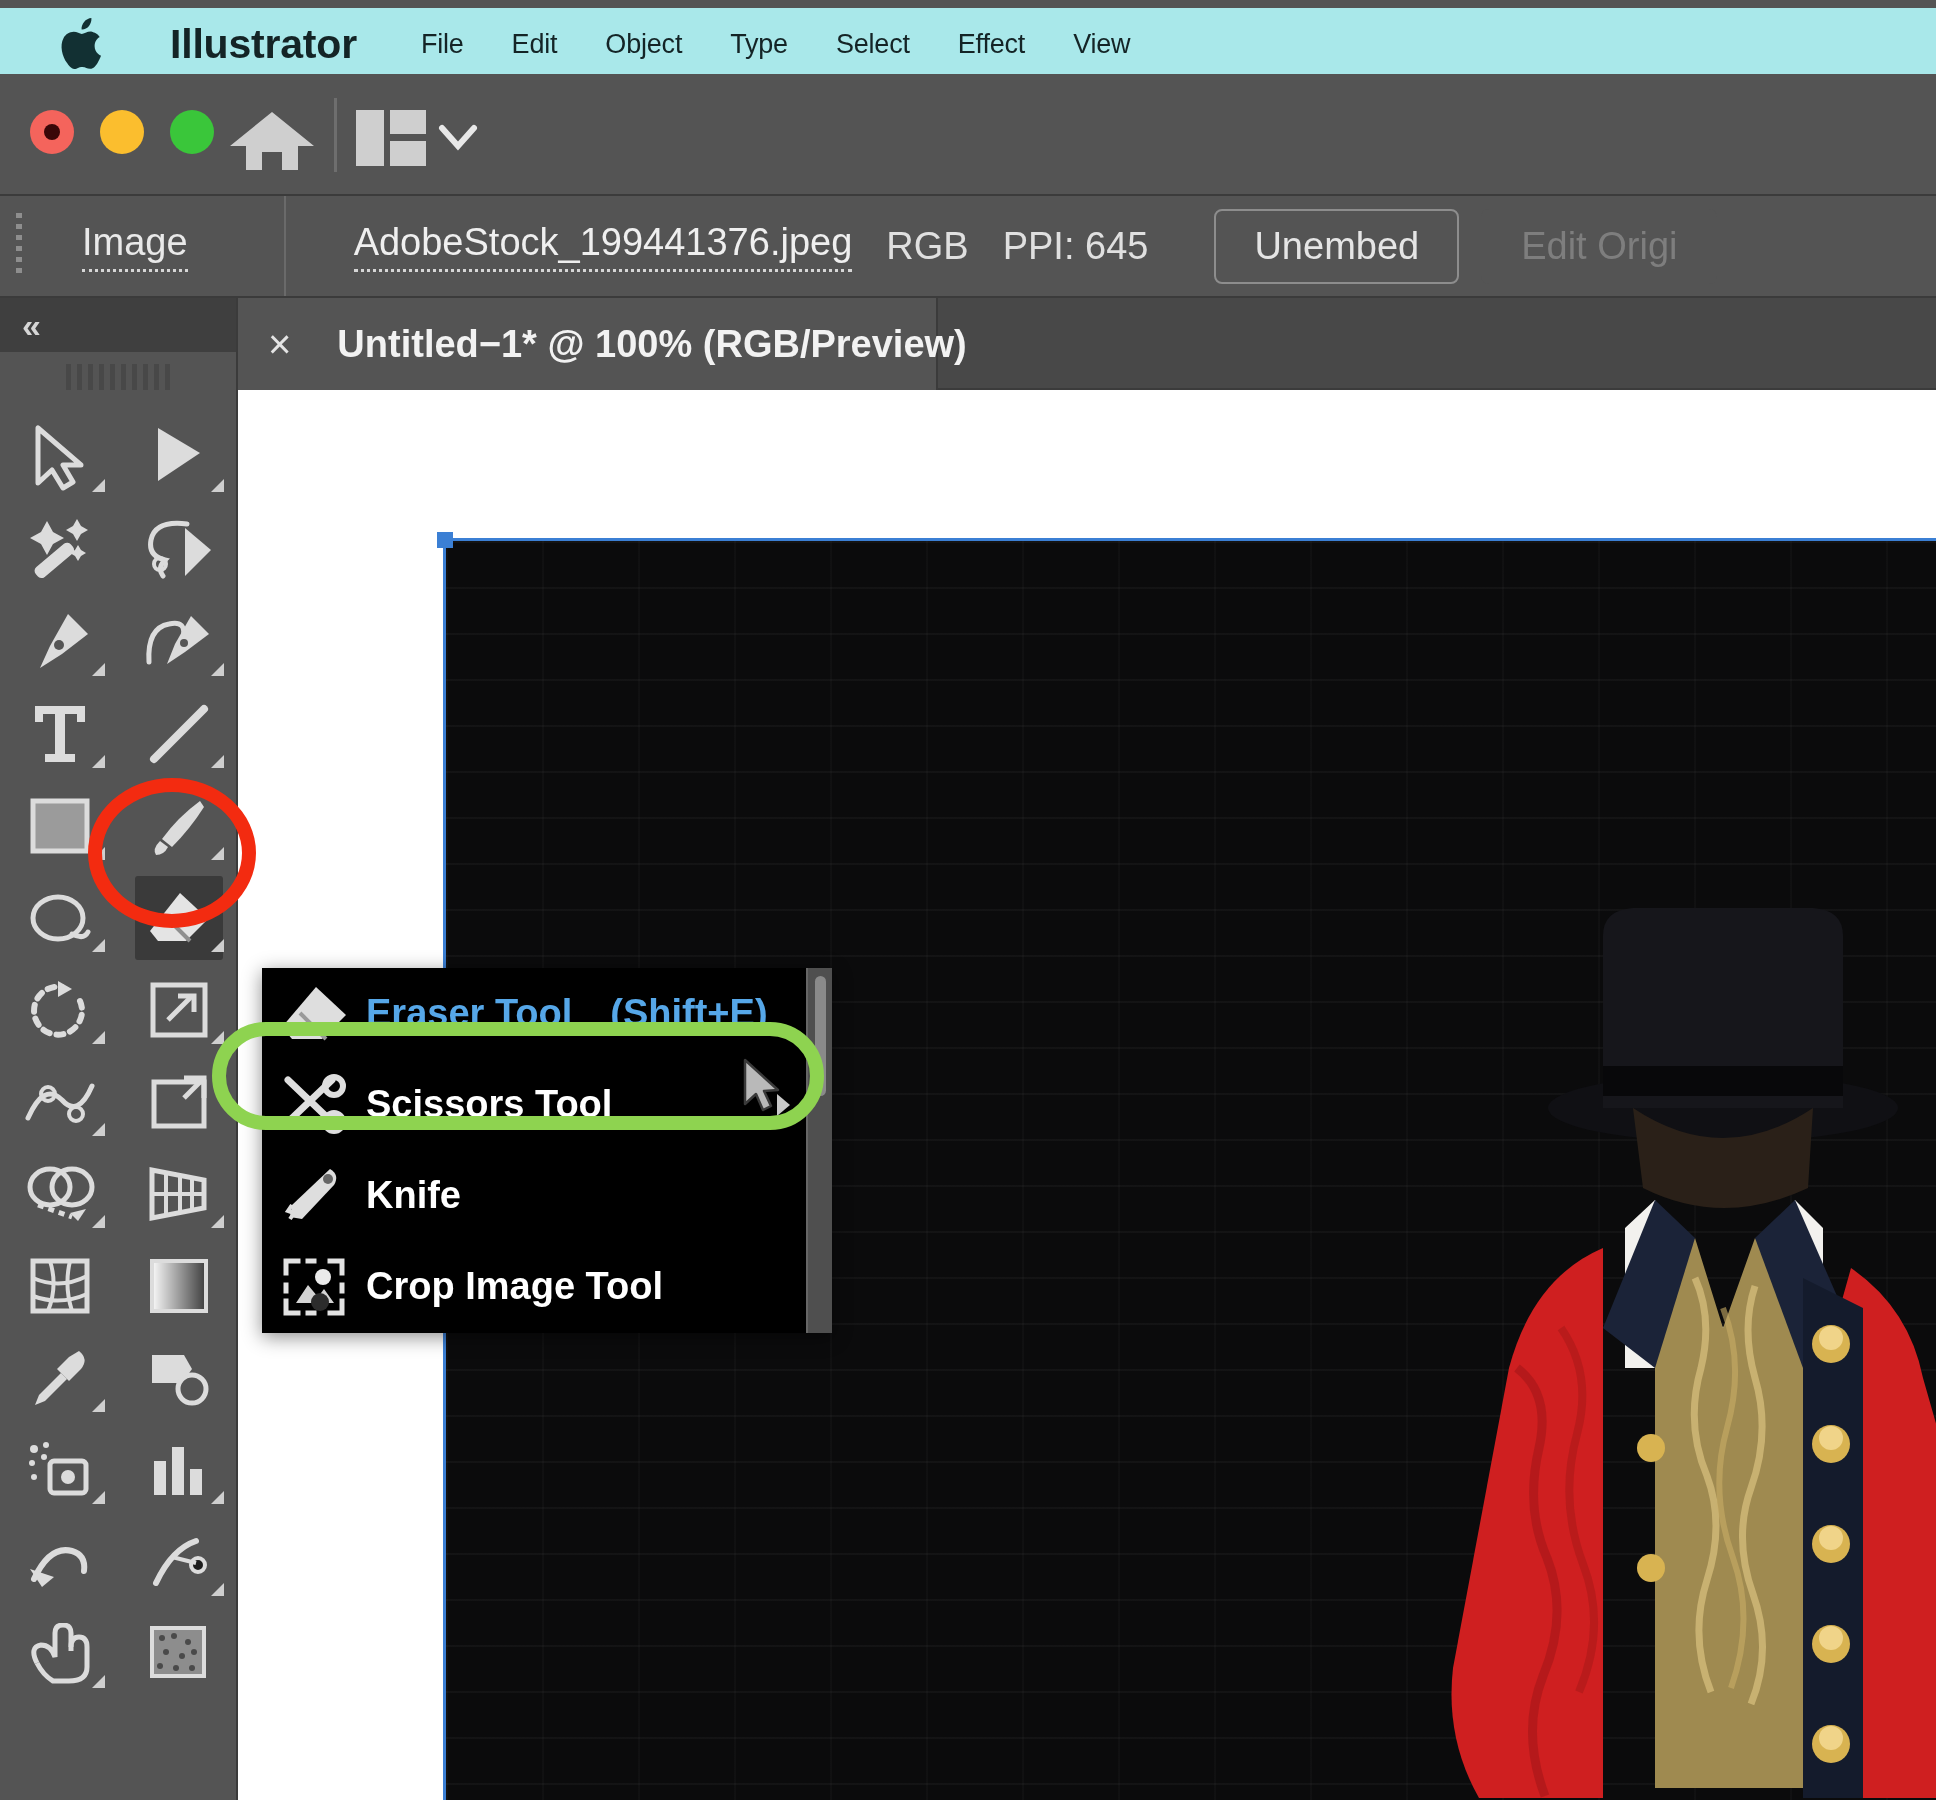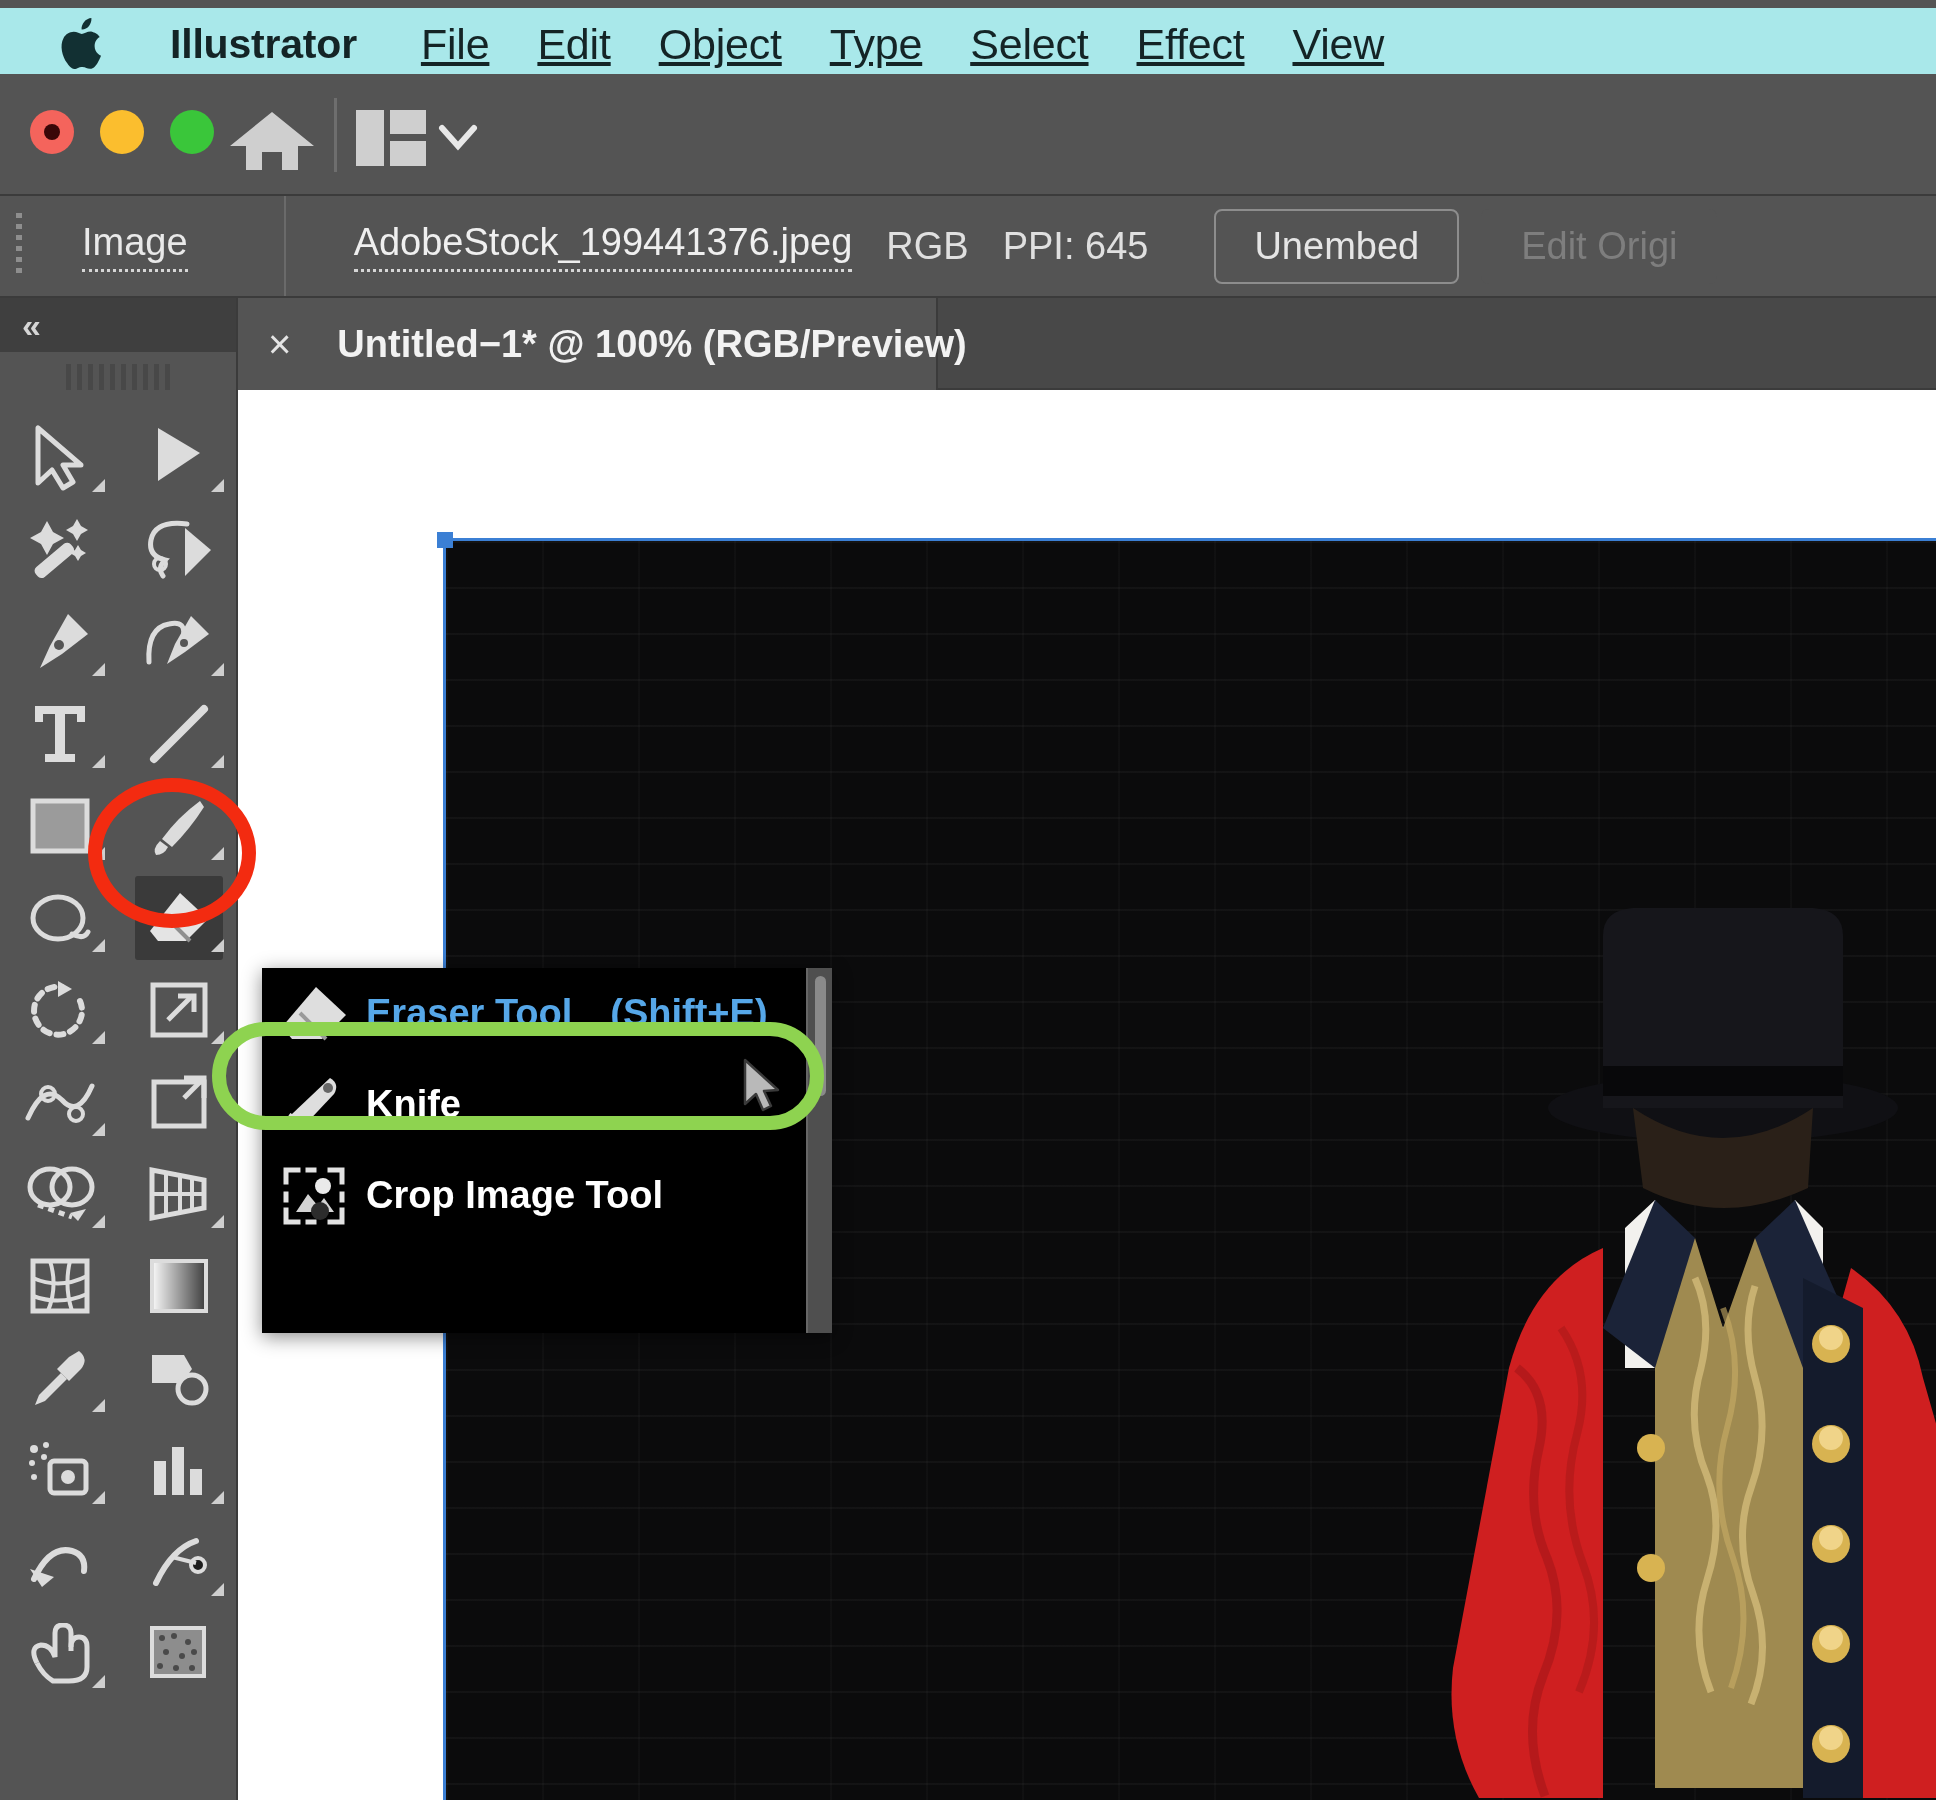--- a/index.html
+++ b/index.html
@@ -24,21 +24,21 @@
     width: 46px; height: 54px; margin-left: 58px; margin-right: 42px;
     position: relative; flex: 0 0 auto;
   }
   .apple-logo svg { display:block; }
   .menubar-item {
     color: #142426; font-size: 40px; font-weight: 700;
     padding: 0 24px; white-space: nowrap; letter-spacing: -0.2px;
     line-height: 74px;
   }
   .menubar-item.appname { font-size: 41px; font-weight: 700; padding-right: 40px;}
-  .menubar-item.plain { font-weight: 400; font-size: 43px; text-decoration: underline; }
+  .menubar-item.plain { font-weight: 400; font-size: 27px; }
 
   
   .winbar {
     position: absolute; left: 0; top: 74px; width: 1936px; height: 122px;
     background: #545454;
     border-bottom: 2px solid #3b3b3b;
   }
   .traffic { position: absolute; top: 36px; display: flex; gap: 26px; left: 30px; }
   .tl { width: 44px; height: 44px; border-radius: 50%; position: relative; }
   .tl.red { background: #f4645c; }
@@ -604,20 +604,31 @@
       <span class="ficon">
         <svg width="72" height="62" viewBox="0 0 72 62">
           <path d="M38 4 L68 32 L44 56 L14 56 L4 44 Z" fill="#dedede"></path>
           <path d="M22 30 L48 56" stroke="#9a9a9a" stroke-width="4" fill="none"></path>
         </svg>
       </span>
       <span class="flabel">Eraser Tool</span>
       <span class="fshort">(Shift+E)</span>
     </div>
 
+    <div class="fitem">
+      <span class="ficon">
+        <svg width="72" height="62" viewBox="0 0 72 62">
+          <path d="M10 6 L54 48 M54 6 L10 48" stroke="#dedede" stroke-width="7" stroke-linecap="round" fill="none"></path>
+          <circle cx="56" cy="12" r="9" fill="none" stroke="#dedede" stroke-width="6"></circle>
+          <circle cx="56" cy="48" r="9" fill="none" stroke="#dedede" stroke-width="6"></circle>
+        </svg>
+      </span>
+      <span class="flabel">Scissors Tool</span>
+      <span class="subtri"></span>
+    </div>
 
     <div class="fitem">
       <span class="ficon">
         <svg width="72" height="62" viewBox="0 0 72 62">
           <path d="M52 4 Q62 10 56 20 L24 54 L12 52 L14 40 Z" fill="#dedede"></path>
           <circle cx="50" cy="14" r="5" fill="#666"></circle>
           <path d="M14 40 l-4 6 l6 2 l-4 6" stroke="#dedede" stroke-width="4" fill="none"></path>
         </svg>
       </span>
       <span class="flabel">Knife</span>

